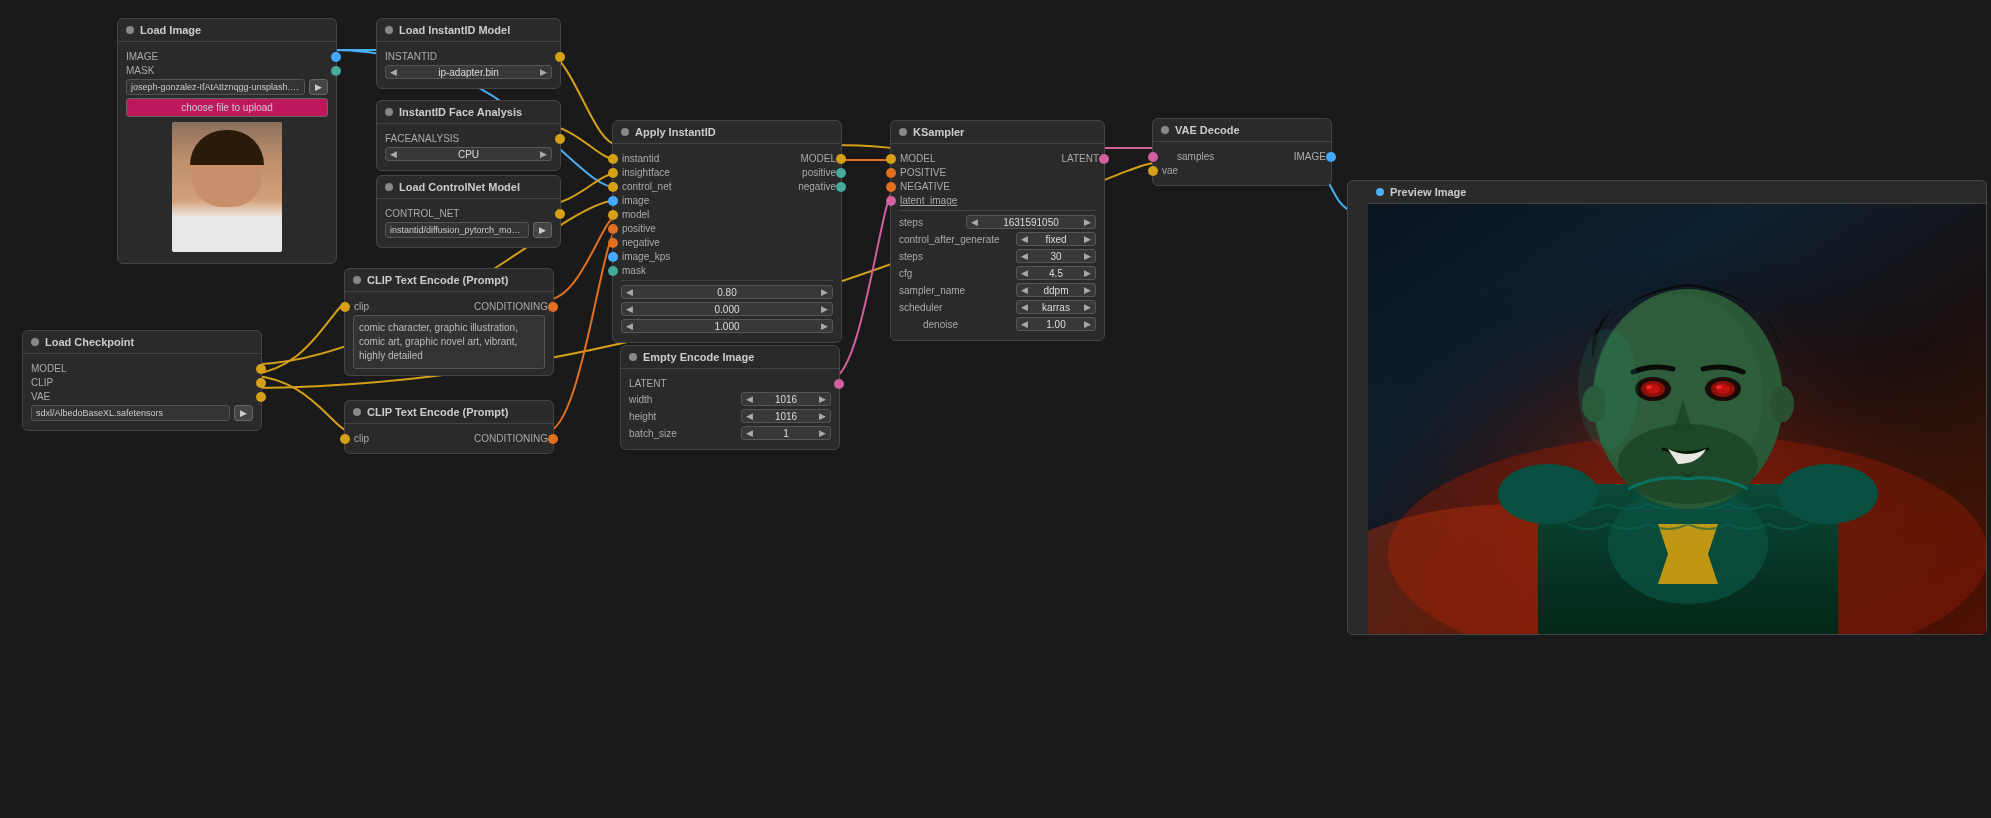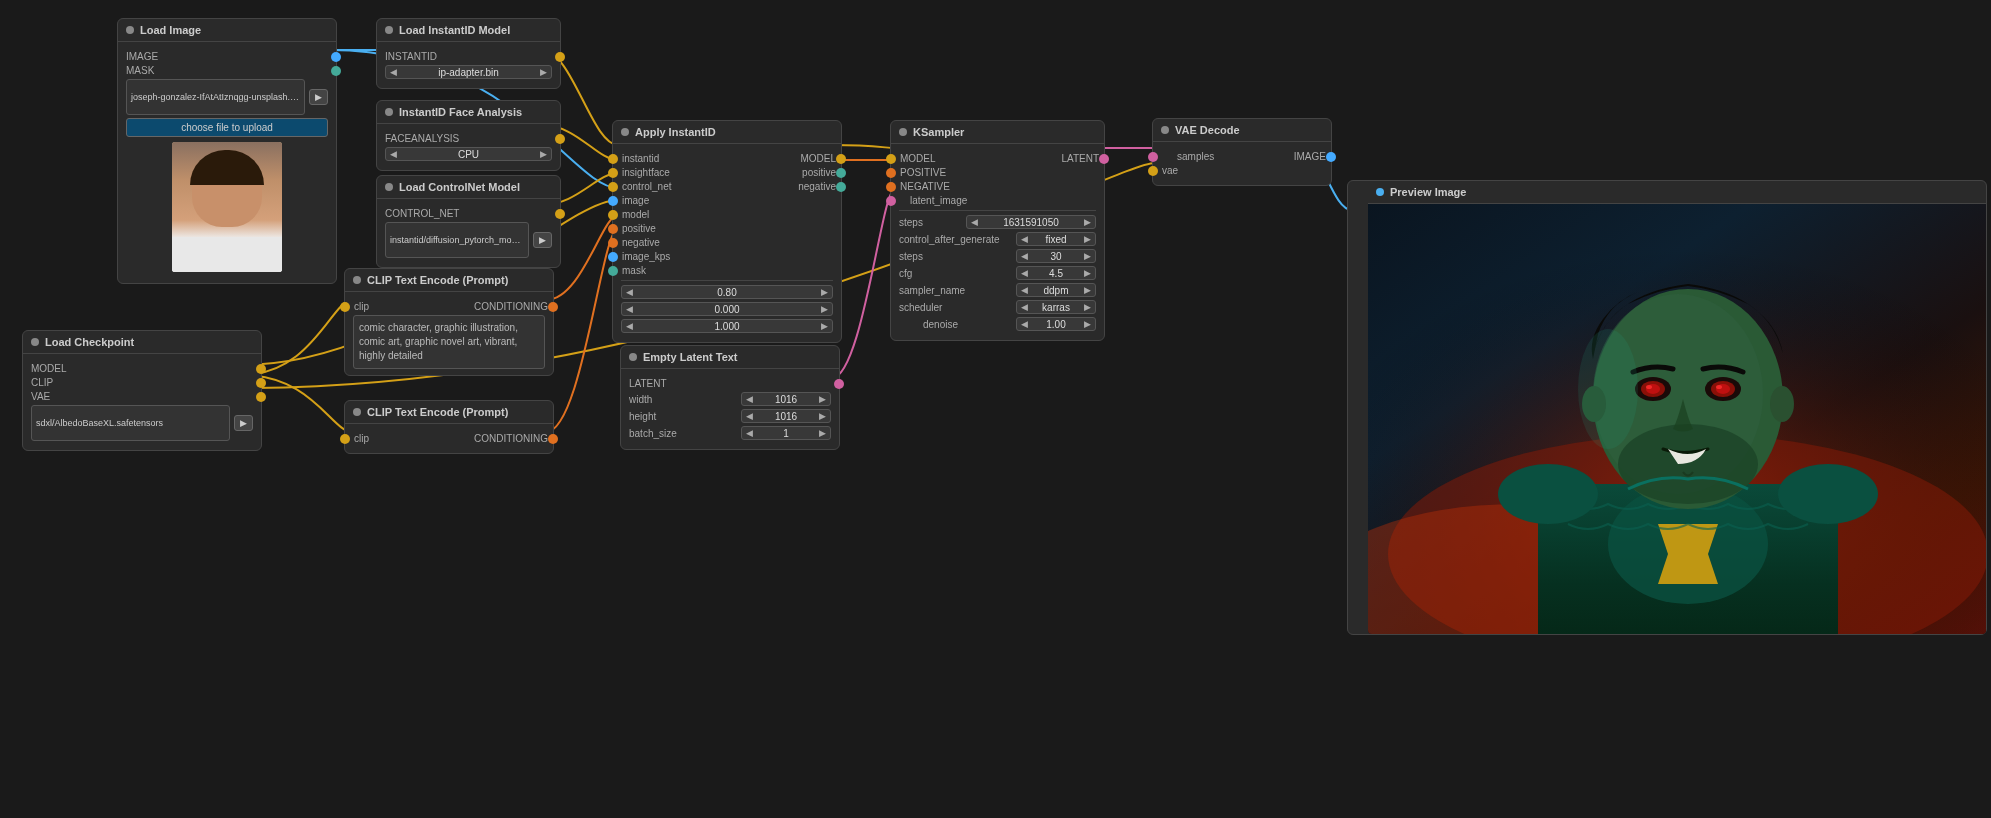--- a/index.html
+++ b/index.html
@@ -164,39 +164,39 @@
       gap: 4px;
       margin: 3px 0;
     }
 
     .filename-field {
       background: #333;
       border: 1px solid #555;
       border-radius: 3px;
       color: #ccc;
       font-size: 9px;
-      padding: 12px 4px;
+      padding: 2px 4px;
       flex: 1;
       overflow: hidden;
       white-space: nowrap;
       text-overflow: ellipsis;
     }
 
     .play-btn {
       background: #444;
       border: 1px solid #666;
       border-radius: 3px;
       color: #ccc;
       font-size: 9px;
       padding: 2px 5px;
       cursor: pointer;
     }
 
     .choose-btn {
-      background: #0c4a6e;
+      background: #be185d;
       border: 1px solid #666;
       border-radius: 3px;
       color: #ccc;
       font-size: 10px;
       padding: 3px 8px;
       cursor: pointer;
       width: 100%;
       text-align: center;
     }
 
@@ -484,21 +484,21 @@
       <div class="port-row">
         <div class="port-dot port-orange port-left"></div>
         <span class="port-label" style="flex:1;padding-left:4px;">POSITIVE</span>
       </div>
       <div class="port-row">
         <div class="port-dot port-orange port-left"></div>
         <span class="port-label" style="flex:1;padding-left:4px;">NEGATIVE</span>
       </div>
       <div class="port-row">
         <div class="port-dot port-pink port-left"></div>
-        <span class="port-label" style="flex:1;padding-left:14px;">latent_image</span>
+        <span class="port-label" style="flex:1;padding-left:4px;text-decoration:underline;">latent_image</span>
       </div>
       <div class="separator"></div>
       <div class="field-row">
         <span class="port-label" style="flex:1;">steps</span>
         <div class="field-control" style="width:130px;">
           <button class="arrow-btn">◀</button>
           <span class="ctrl-value">1631591050</span>
           <button class="arrow-btn">▶</button>
         </div>
       </div>
@@ -568,21 +568,21 @@
       <div class="port-row">
         <div class="port-dot port-yellow port-left"></div>
         <span class="port-label" style="flex:1;padding-left:4px;">vae</span>
       </div>
     </div>
   </div>
 
   <div class="node" style="left: 608px; top: 345px; width: 220px;">
     <div class="node-header">
       <div class="node-dot"></div>
-      <span class="node-title">Empty Latent Text</span>
+      <span class="node-title">Empty Encode Image</span>
     </div>
     <div class="node-body">
       <div class="port-row">
         <span class="port-label">LATENT</span>
         <div class="port-dot port-pink port-right"></div>
       </div>
       <div class="field-row">
         <span class="port-label" style="flex:1;">width</span>
         <div class="field-control" style="width:90px;">
           <button class="arrow-btn">◀</button>

